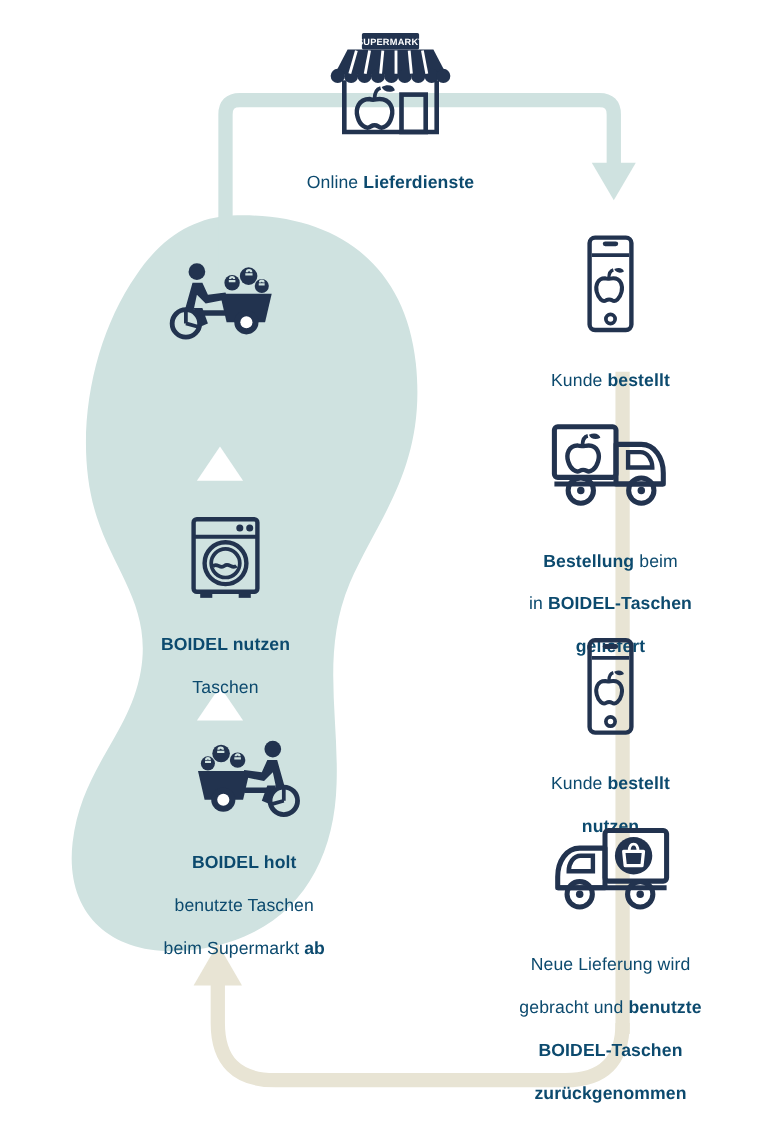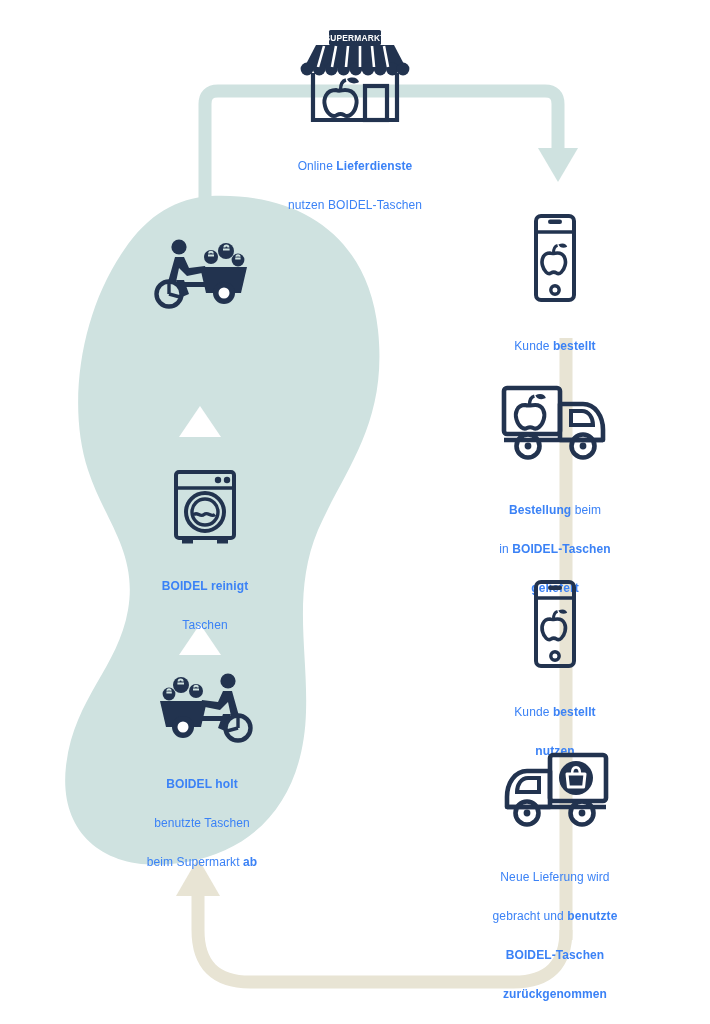--- a/index.html
+++ b/index.html
@@ -10,39 +10,39 @@
     color:#22334f;
     overflow:hidden;
     position:relative;
   }
   #stage{position:absolute;inset:0;width:630px;height:1024px;}
   #bg{position:absolute;left:0;top:0;width:710px;height:1024px;}
 
   .node{position:absolute;text-align:center;}
   .node .icon{display:block;margin:0 auto;}
   .caption{
-    font-size:12px;
+    font-size:16px;
     line-height:19.5px;
     letter-spacing:0.1px;
-    color:#3b82f6;
+    color:#0c4a6e;
     margin-top:9px;
     white-space:pre-line;
   }
   .caption b{font-weight:bold;}
 
   
   #n-market{left:255px;top:28px;width:200px;}
   #n-order {left:470px;top:212px;width:170px;}
   #n-truck {left:455px;top:378px;width:200px;}
   #n-order2{left:470px;top:578px;width:170px;}
   #n-truck2{left:445px;top:745px;width:220px;}
 
   #n-bring {left:85px;top:238px;width:240px;}
   #n-clean {left:110px;top:468px;width:190px;}
-  #n-pick  {left:92px;top:672px;width:220px;}
+  #n-pick  {left:112px;top:672px;width:220px;}
 
   .nowrap{white-space:nowrap;}
 </style>
 </head>
 <body>
 
 <div id="stage">
 
   <svg id="bg" viewBox="0 0 710 1024">
 
@@ -103,21 +103,20 @@
       <rect x="85" y="58" width="22" height="34" fill="none" stroke="#22334f" stroke-width="4.2"></rect>
 
       <path fill="none" stroke="#22334f" stroke-width="4" d="M56 62 C46 62, 43 71, 45 78 C47 86, 53 90, 57 87
                C59.5 85.5, 61.5 85.5, 64 87 C68 90, 74 86, 76 78
                C78 71, 75 62, 65 62 C62 62, 59 63.6, 56 62 Z"></path>
       <path fill="none" stroke="#22334f" stroke-width="3.4" d="M60.5 62 C60.5 56, 62 53, 66 52"></path>
       <path fill="#22334f" d="M67 51 C73 48, 78 50, 79 54 C74 57, 68.5 55, 67 51 Z"></path>
     </svg>
     <div class="caption">
       <span>Online </span><b>Lieferdienste</b><br>
-      <span>nutzen BOIDEL-Taschen</span>
     </div>
   </div>
 
   <div class="node" id="n-order">
     <svg class="icon" width="72" height="96" viewBox="0 0 72 96">
       <rect x="17" y="4" width="38" height="84" rx="5" fill="none" stroke="#22334f" stroke-width="4"></rect>
       <line x1="19" y1="20" x2="53" y2="20" stroke="#22334f" stroke-width="3.4"></line>
       <rect x="29" y="7.5" width="14" height="4.4" rx="2.2" fill="#22334f"></rect>
       <circle cx="36" cy="78" r="4.2" fill="none" stroke="#22334f" stroke-width="3.4"></circle>
 
@@ -244,21 +243,21 @@
       <circle cx="52" cy="12" r="3.2" fill="#22334f"></circle>
       <circle cx="61" cy="12" r="3.2" fill="#22334f"></circle>
       <circle cx="39" cy="44" r="19" fill="none" stroke="#22334f" stroke-width="4"></circle>
       <circle cx="39" cy="44" r="13" fill="none" stroke="#22334f" stroke-width="3.4"></circle>
       <path fill="none" stroke="#22334f" stroke-width="3.4" d="M27.5 47 C31 42.5, 34 50, 38 46.5 C42 43, 45 50, 49 46.5"></path>
 
       <rect x="16" y="70" width="11" height="5.5" fill="#22334f"></rect>
       <rect x="51" y="70" width="11" height="5.5" fill="#22334f"></rect>
     </svg>
     <div class="caption">
-      <b>BOIDEL reinigt</b><br>
+      <b>BOIDEL nutzen</b><br>
       <span>Taschen</span>
     </div>
   </div>
 
   <div class="node" id="n-pick">
     <svg class="icon" width="112" height="74" viewBox="0 0 112 74">
       <g transform="translate(112,0) scale(-1,1)">
         <g fill="#22334f" stroke="none">
           <circle cx="30" cy="9" r="7.6"></circle>
           <path d="M26 19 L35 19 L40 30 L56 28 L58 34 L38 38 L30 30 L27 44 L19 44 Z"></path>

